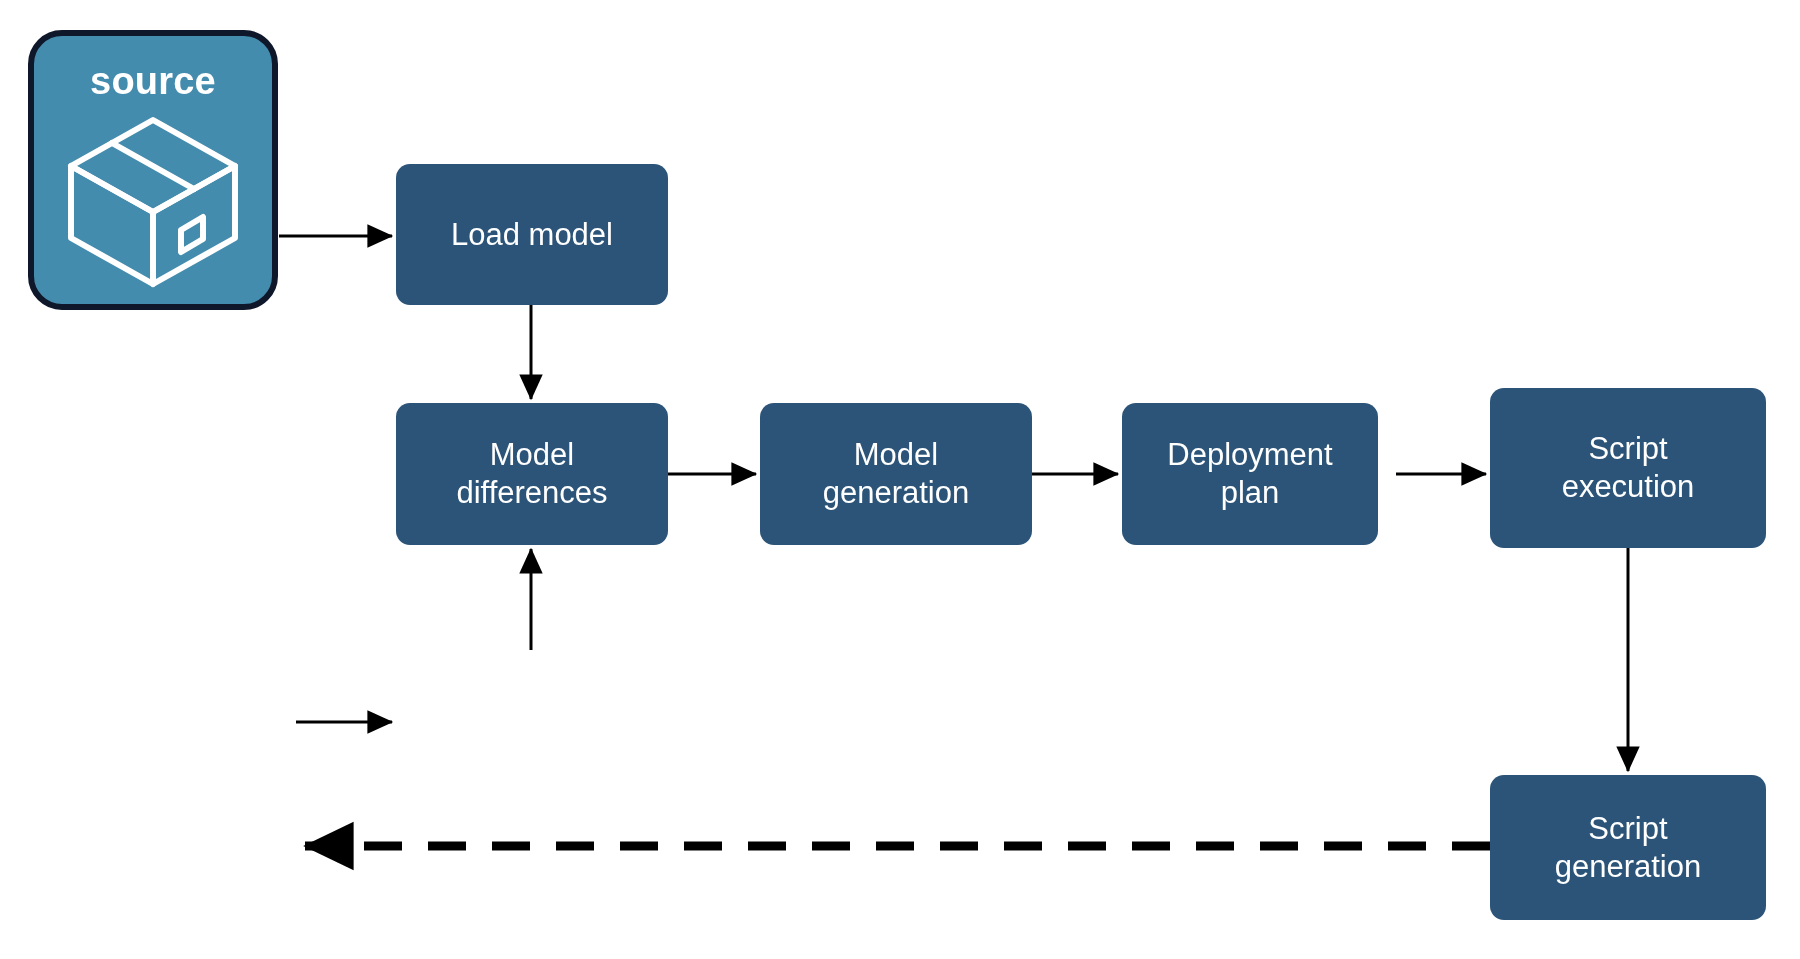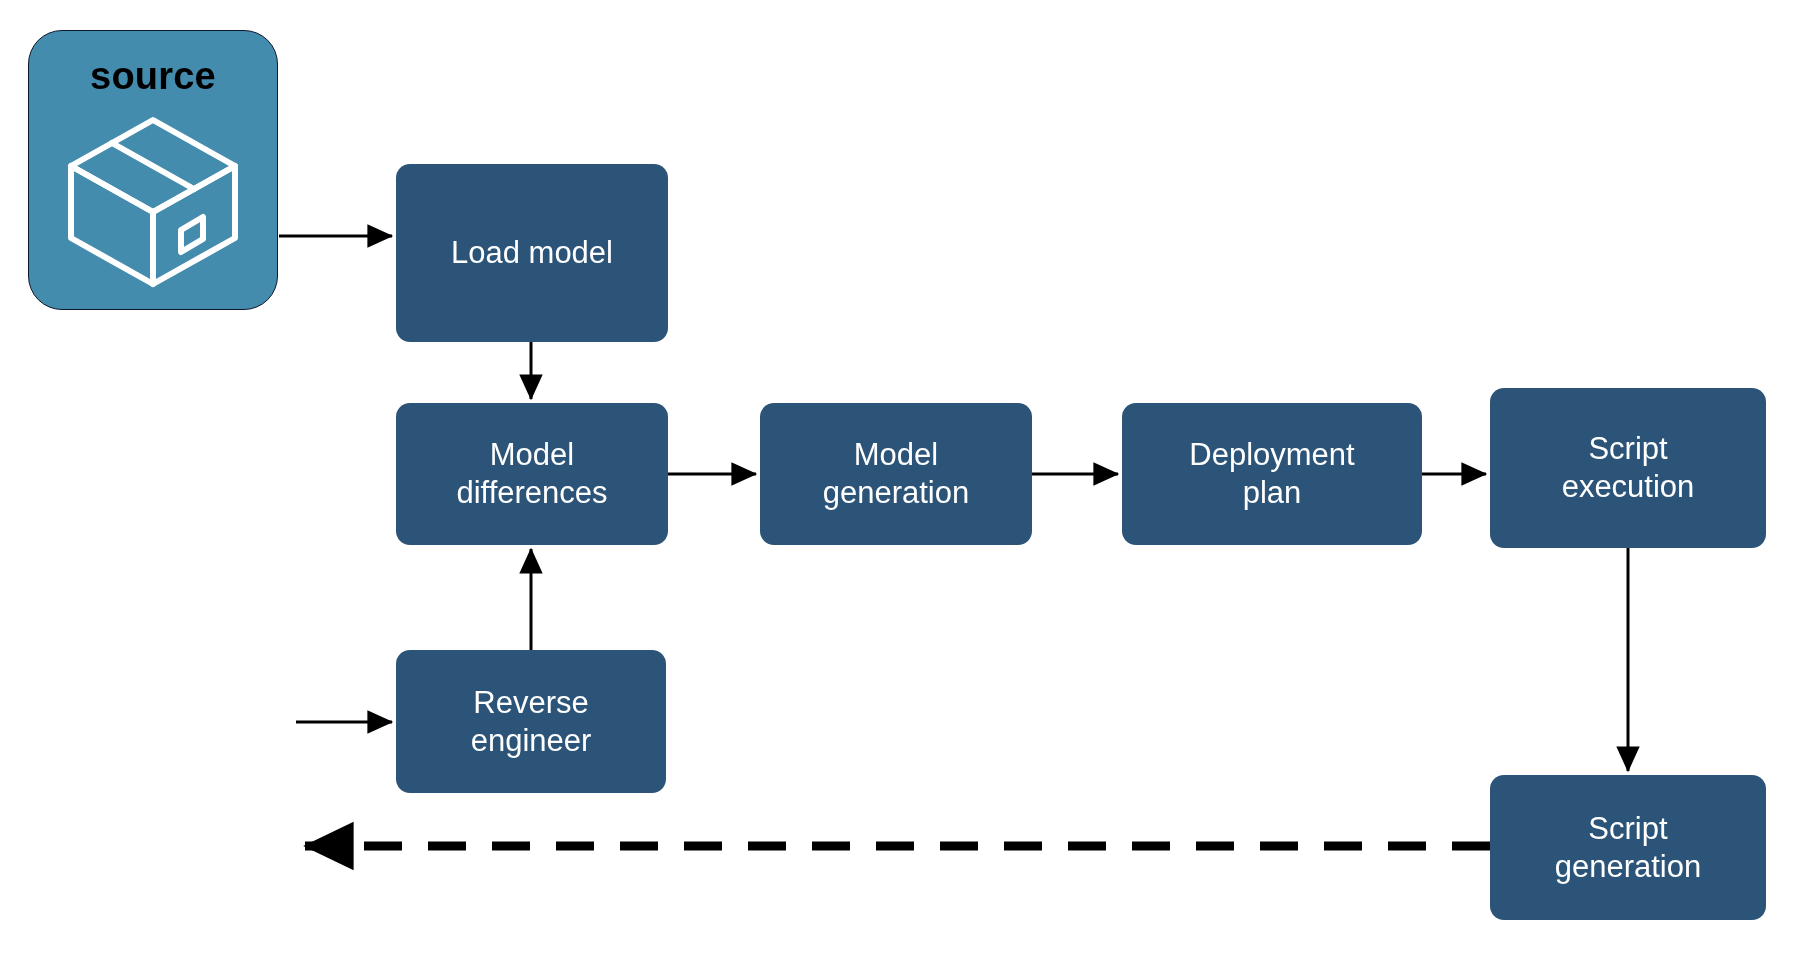--- a/index.html
+++ b/index.html
@@ -16,26 +16,26 @@
     width: 1800px;
     height: 959px;
     background: #ffffff;
     overflow: hidden;
   }
   
   .endpoint {
     position: absolute;
     box-sizing: border-box;
     background: #448cae;
-    border: 1px solid #0f172a;
+    border: 6px solid #0f172a;
     border-radius: 34px;
     display: flex;
     flex-direction: column;
     align-items: center;
-    color: #000000;
+    color: #ffffff;
   }
   .endpoint-label {
     font-weight: bold;
     font-size: 38px;
     letter-spacing: 0.2px;
     line-height: 1;
     margin-top: 26px;
     text-align: center;
     user-select: none;
   }
@@ -121,60 +121,54 @@
 
           <path d="M49 29 L131 75"></path>
         </g>
 
         <path d="M118 116 L140 103 L140 125 L118 138 Z" fill="none" stroke="#ffffff" stroke-width="6" stroke-linejoin="round"></path>
       </svg>
     </div>
   </div>
 
 
-  <div class="process" style="left:396px; top:164px; width:272px; height:178px;">
+  <div class="process" style="left:396px; top:164px; width:272px; height:141px;">
     <div>
       <span>Load model</span>
     </div>
   </div>
 
   <div class="process" style="left:396px; top:403px; width:272px; height:142px;">
     <div>
       <span>Model</span>
       <span>differences</span>
     </div>
   </div>
 
   <div class="process" style="left:760px; top:403px; width:272px; height:142px;">
     <div>
       <span>Model</span>
       <span>generation</span>
     </div>
   </div>
 
-  <div class="process" style="left:1122px; top:403px; width:300px; height:142px;">
+  <div class="process" style="left:1122px; top:403px; width:256px; height:142px;">
     <div>
       <span>Deployment</span>
       <span>plan</span>
     </div>
   </div>
 
   <div class="process" style="left:1490px; top:388px; width:276px; height:160px;">
     <div>
       <span>Script</span>
       <span>execution</span>
     </div>
   </div>
 
-  <div class="process" style="left:396px; top:650px; width:270px; height:143px;">
-    <div>
-      <span>Reverse</span>
-      <span>engineer</span>
-    </div>
-  </div>
 
   <div class="process" style="left:1490px; top:775px; width:276px; height:145px;">
     <div>
       <span>Script</span>
       <span>generation</span>
     </div>
   </div>
 
 </div>
 

